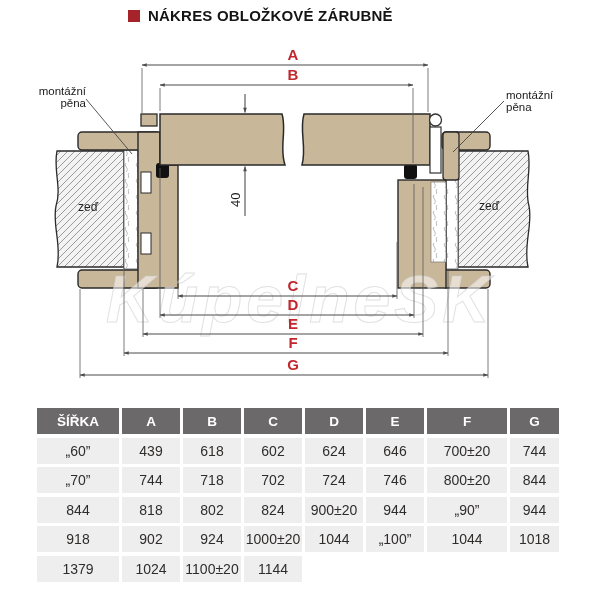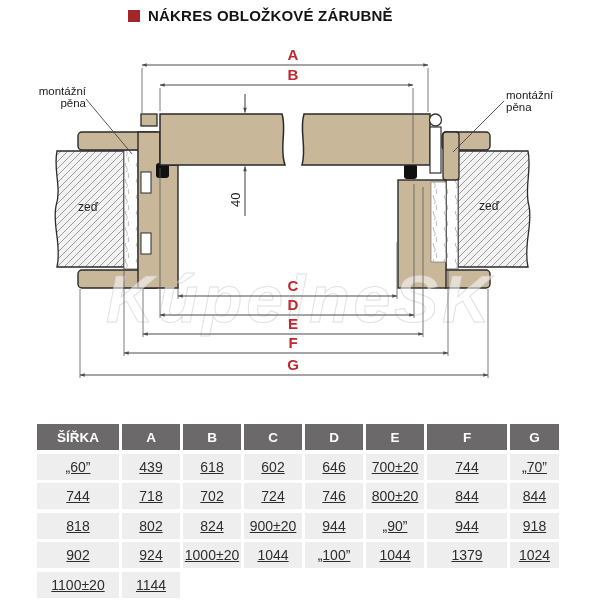--- a/index.html
+++ b/index.html
@@ -8,27 +8,27 @@
 
   
   #titlebar{position:absolute;left:88px;top:7px;display:flex;align-items:center;gap:8px;margin-left:40px;}
   #titlebar .sq{width:12px;height:12px;background:#a5242a;}
   #titlebar .t{font-size:15px;font-weight:bold;color:#141414;letter-spacing:.2px;}
 
   
   #diag{position:absolute;left:0;top:40px;}
 
   
-  #dim-table{position:absolute;left:37px;top:424px;width:522px;
+  #dim-table{position:absolute;left:37px;top:408px;width:522px;
     display:grid;grid-template-columns:82px 58px 58px 58px 58px 58px 80px 49px;
     grid-auto-rows:26px;gap:3.5px 3px;}
   #dim-table .th{background:#6b6969;color:#fff;font-weight:bold;font-size:13.5px;
     display:flex;align-items:center;justify-content:center;}
   #dim-table .td{background:#efeeee;color:#2e2d2c;font-size:14px;
-    display:flex;align-items:center;justify-content:center;text-decoration:underline;}
+    display:flex;align-items:center;justify-content:center;}
 </style>
 </head>
 <body>
 
 <div id="page">
 
   <div id="titlebar">
     <span class="sq"></span>
     <span class="t">NÁKRES OBLOŽKOVÉ ZÁRUBNĚ</span>
   </div>
@@ -138,20 +138,21 @@
     <div class="th">C</div>
     <div class="th">D</div>
     <div class="th">E</div>
     <div class="th">F</div>
     <div class="th">G</div>
 
     <div class="td">„60”</div>
     <div class="td">439</div>
     <div class="td">618</div>
     <div class="td">602</div>
+    <div class="td">624</div>
     <div class="td">646</div>
     <div class="td">700±20</div>
     <div class="td">744</div>
 
     <div class="td">„70”</div>
     <div class="td">744</div>
     <div class="td">718</div>
     <div class="td">702</div>
     <div class="td">724</div>
     <div class="td">746</div>
@@ -168,19 +169,20 @@
     <div class="td">„90”</div>
     <div class="td">944</div>
     <div class="td">918</div>
     <div class="td">902</div>
     <div class="td">924</div>
     <div class="td">1000±20</div>
     <div class="td">1044</div>
 
     <div class="td">„100”</div>
     <div class="td">1044</div>
+    <div class="td">1018</div>
     <div class="td">1379</div>
     <div class="td">1024</div>
     <div class="td">1100±20</div>
     <div class="td">1144</div>
   </div>
 
 </div>
 
 </body></html>

